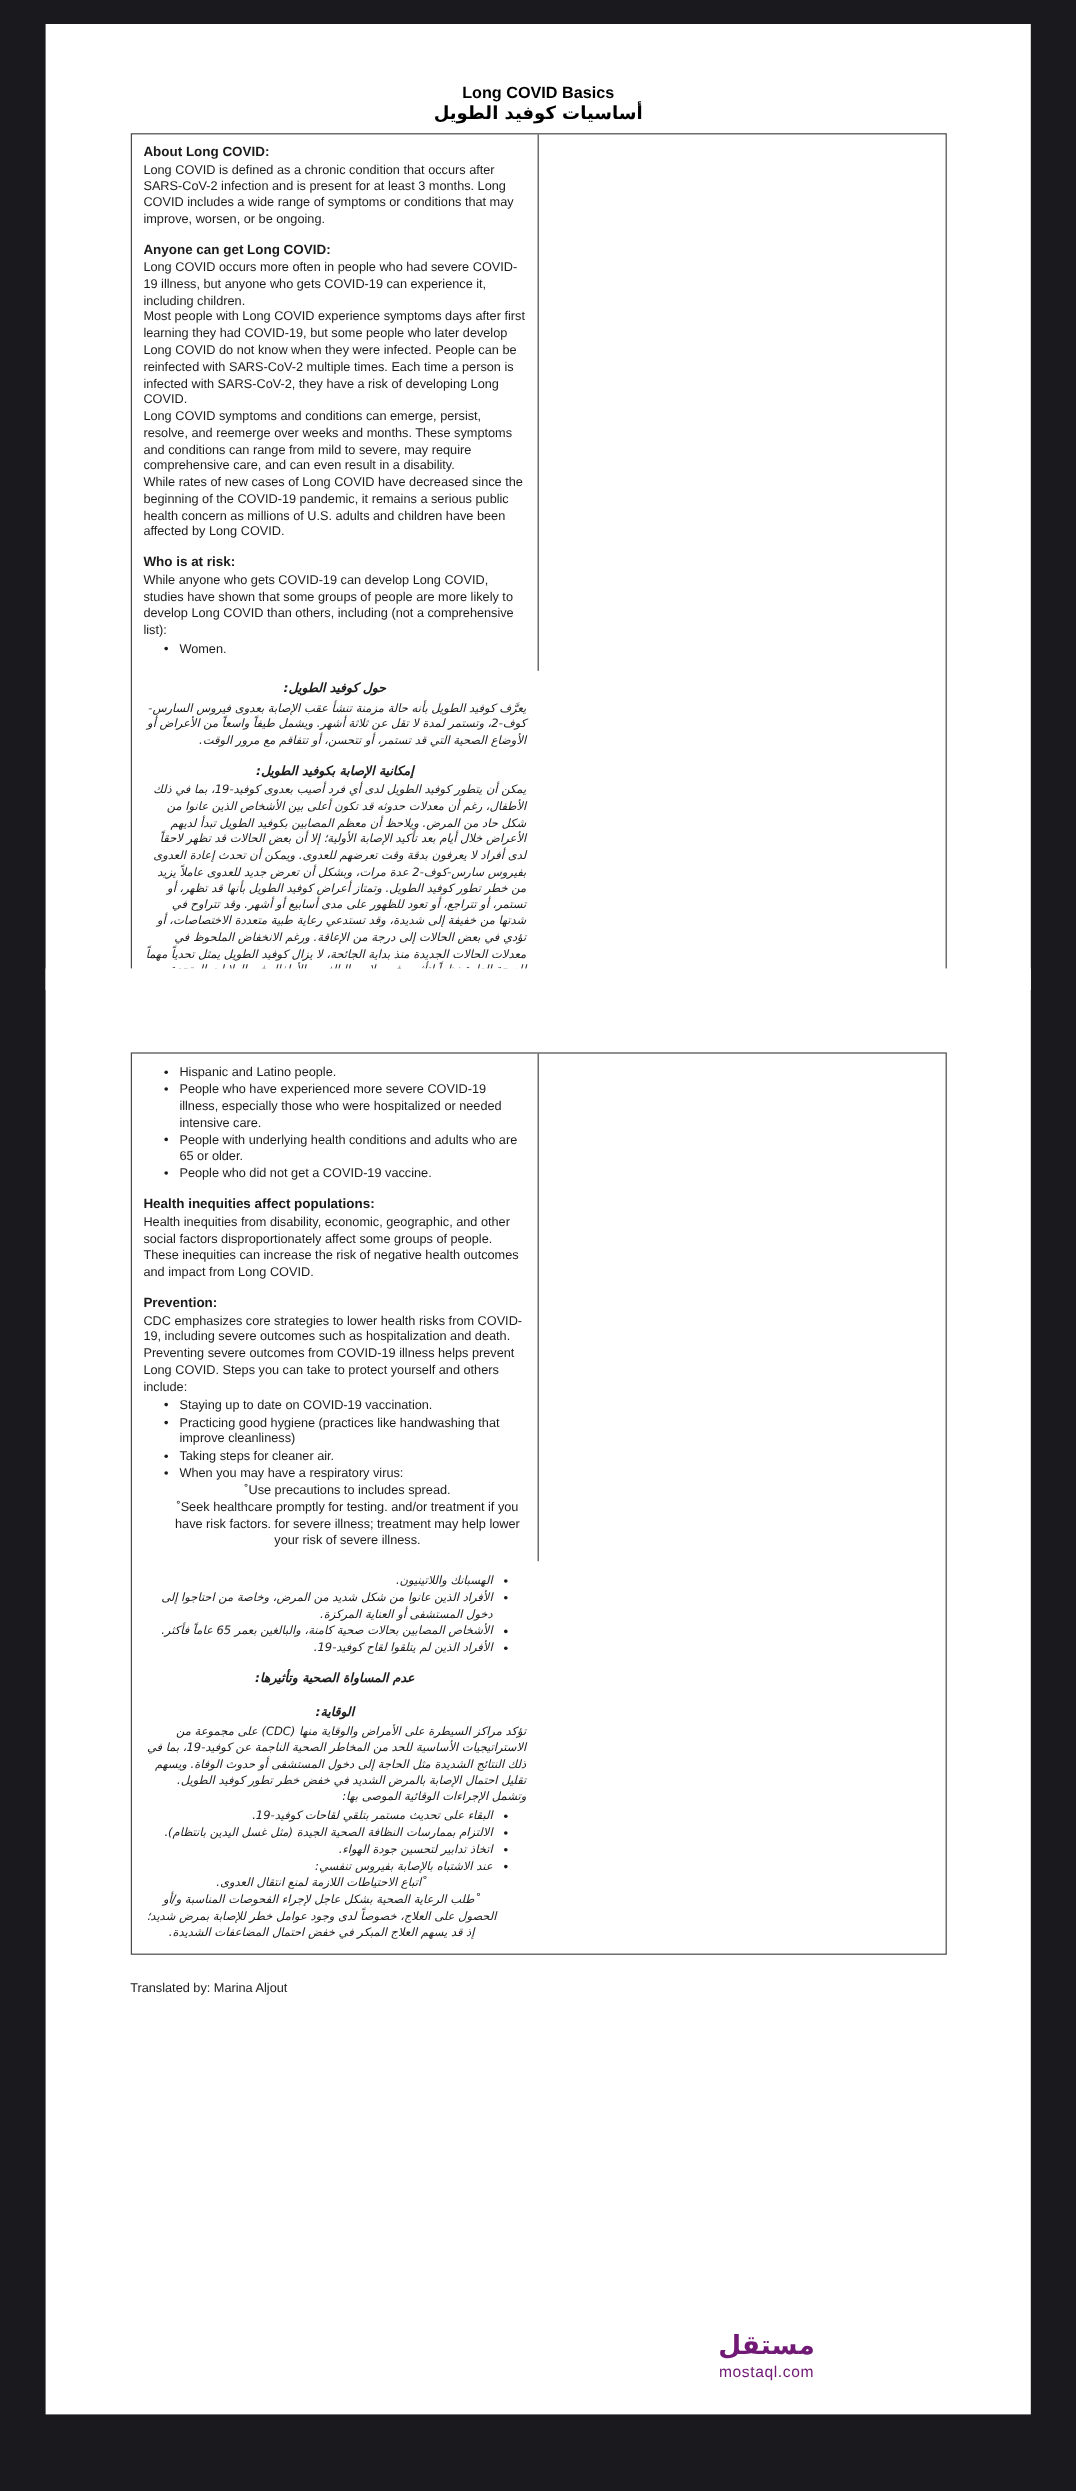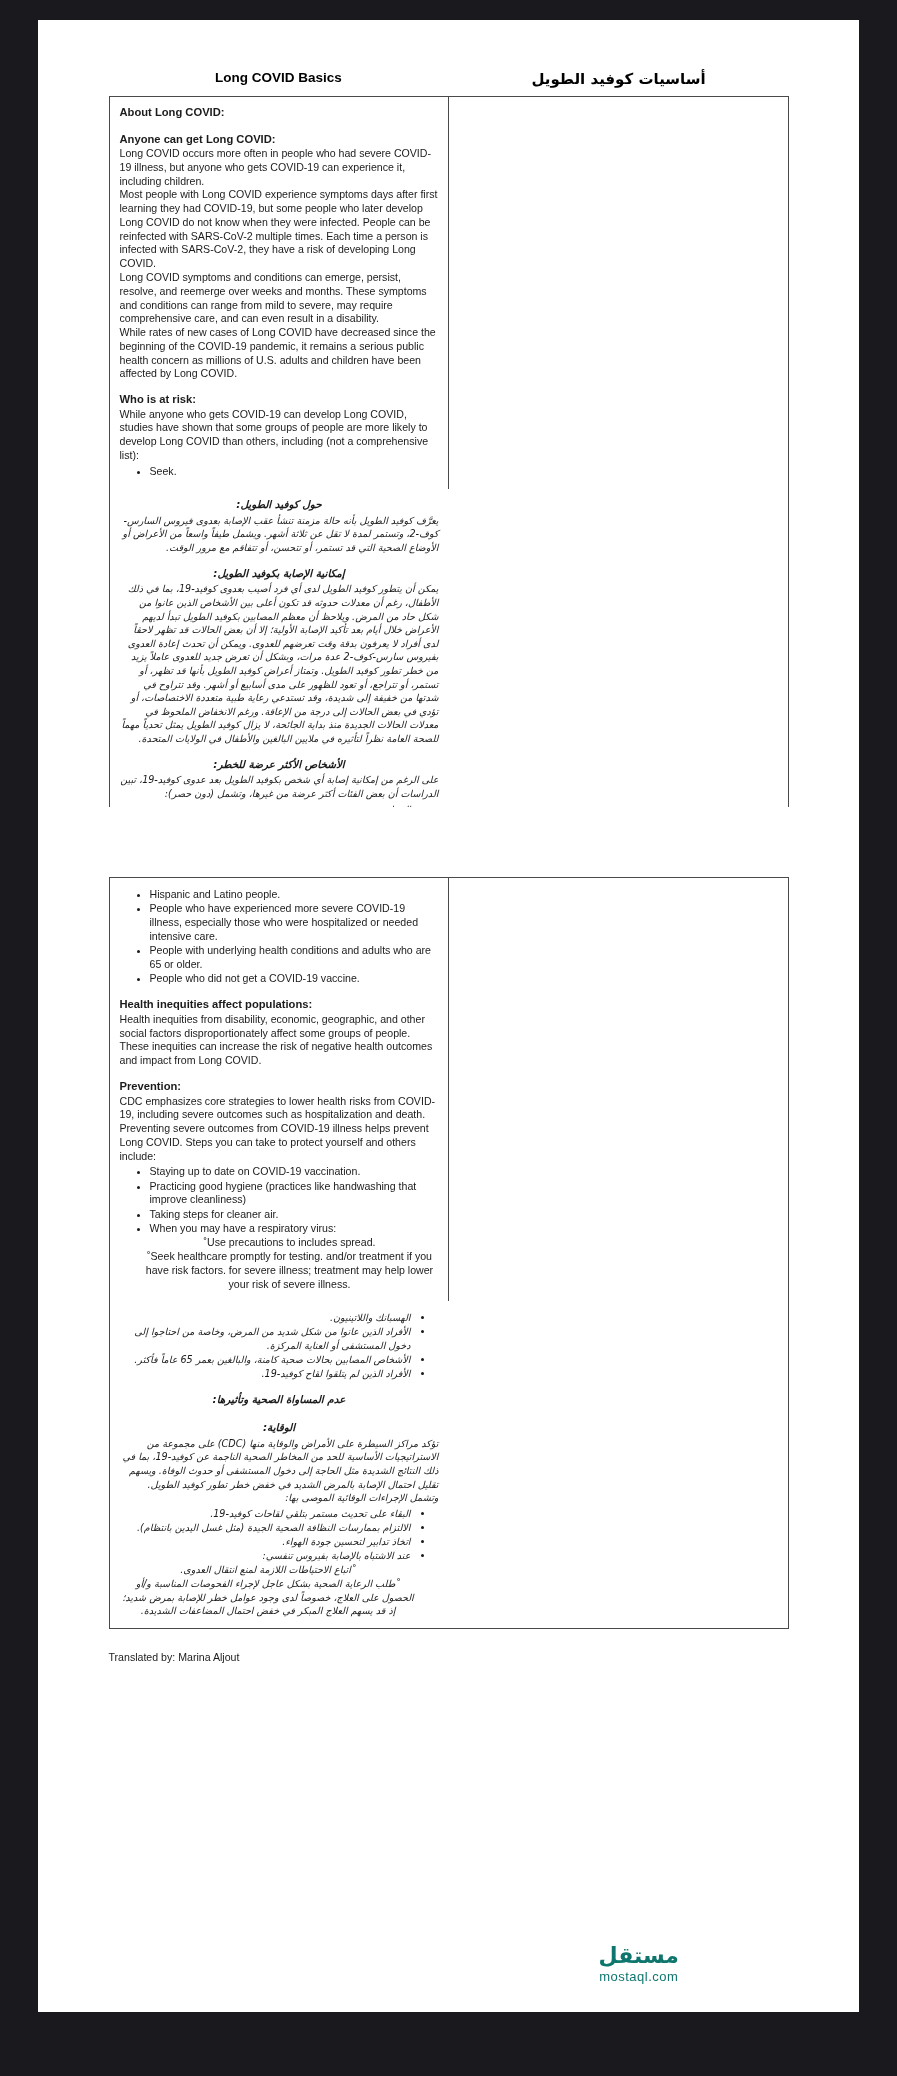--- a/index.html
+++ b/index.html
@@ -26,21 +26,21 @@
 
   .sheet-inner {
     position: relative;
     width: 100%;
     height: 100%;
   }
 
   
   .titles {
     display: flex;
-    flex-direction: row;
+    flex-direction: column;
     width: 680px;
     margin: 0 auto;
     padding-top: 50px;
     padding-bottom: 8px;
   }
   .title-en, .title-ar {
     flex: 1;
     text-align: center;
     font-size: 13.5px;
     font-weight: bold;
@@ -131,21 +131,21 @@
     color: #1b1b1b;
     padding-top: 22px;
   }
 
   
   .watermark {
     position: absolute;
     right: 180px;
     bottom: 28px;
     text-align: center;
-    color: #0f766e;
+    color: #701a75;
     user-select: none;
   }
   .wm-ar {
     font-family: "DejaVu Sans", sans-serif;
     font-size: 22px;
     font-weight: bold;
     line-height: 1;
     direction: rtl;
     letter-spacing: 1px;
   }
@@ -163,35 +163,36 @@
 
     <div class="titles">
       <div class="title-en">Long COVID Basics</div>
       <div class="title-ar">أساسيات كوفيد الطويل</div>
     </div>
 
     <div class="tbl">
 
       <div class="col col-en">
         <div class="h-en">About Long COVID:</div>
+        <p class="p-en">Long COVID is defined as a chronic condition that occurs after SARS-CoV-2 infection and is present for at least 3 months. Long COVID includes a wide range of symptoms or conditions that may improve, worsen, or be ongoing.</p>
 
         <div class="gap"></div>
 
         <div class="h-en">Anyone can get Long COVID:</div>
         <p class="p-en">Long COVID occurs more often in people who had severe COVID-19 illness, but anyone who gets COVID-19 can experience it, including children.</p>
         <p class="p-en">Most people with Long COVID experience symptoms days after first learning they had COVID-19, but some people who later develop Long COVID do not know when they were infected. People can be reinfected with SARS-CoV-2 multiple times. Each time a person is infected with SARS-CoV-2, they have a risk of developing Long COVID.</p>
         <p class="p-en">Long COVID symptoms and conditions can emerge, persist, resolve, and reemerge over weeks and months. These symptoms and conditions can range from mild to severe, may require comprehensive care, and can even result in a disability.</p>
         <p class="p-en">While rates of new cases of Long COVID have decreased since the beginning of the COVID-19 pandemic, it remains a serious public health concern as millions of U.S. adults and children have been affected by Long COVID.</p>
 
         <div class="gap"></div>
 
         <div class="h-en">Who is at risk:</div>
         <p class="p-en">While anyone who gets COVID-19 can develop Long COVID, studies have shown that some groups of people are more likely to develop Long COVID than others, including (not a comprehensive list):</p>
         <ul class="bl">
-            <li>Seek.</li>
+            <li>Women.</li>
           </ul>
       </div>
 
       <div class="col col-ar">
         <div class="h-ar">حول كوفيد الطويل:</div>
         <p class="p-ar">يعرَّف كوفيد الطويل بأنه حالة مزمنة تنشأ عقب الإصابة بعدوى فيروس السارس-كوف-2، وتستمر لمدة لا تقل عن ثلاثة أشهر. ويشمل طيفاً واسعاً من الأعراض أو الأوضاع الصحية التي قد تستمر، أو تتحسن، أو تتفاقم مع مرور الوقت.</p>
 
         <div class="gap"></div>
 
         <div class="h-ar">إمكانية الإصابة بكوفيد الطويل:</div>

